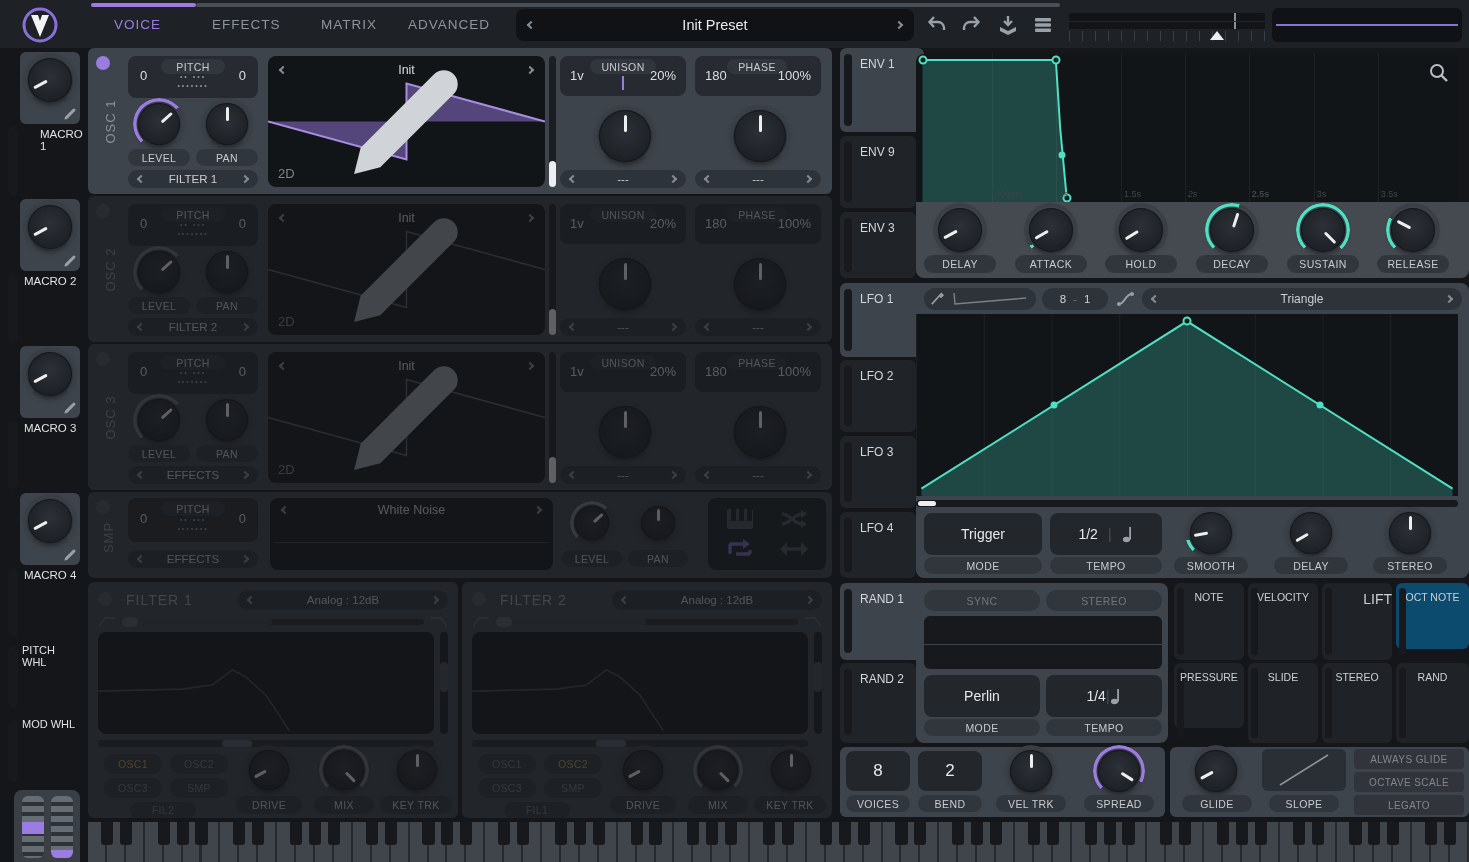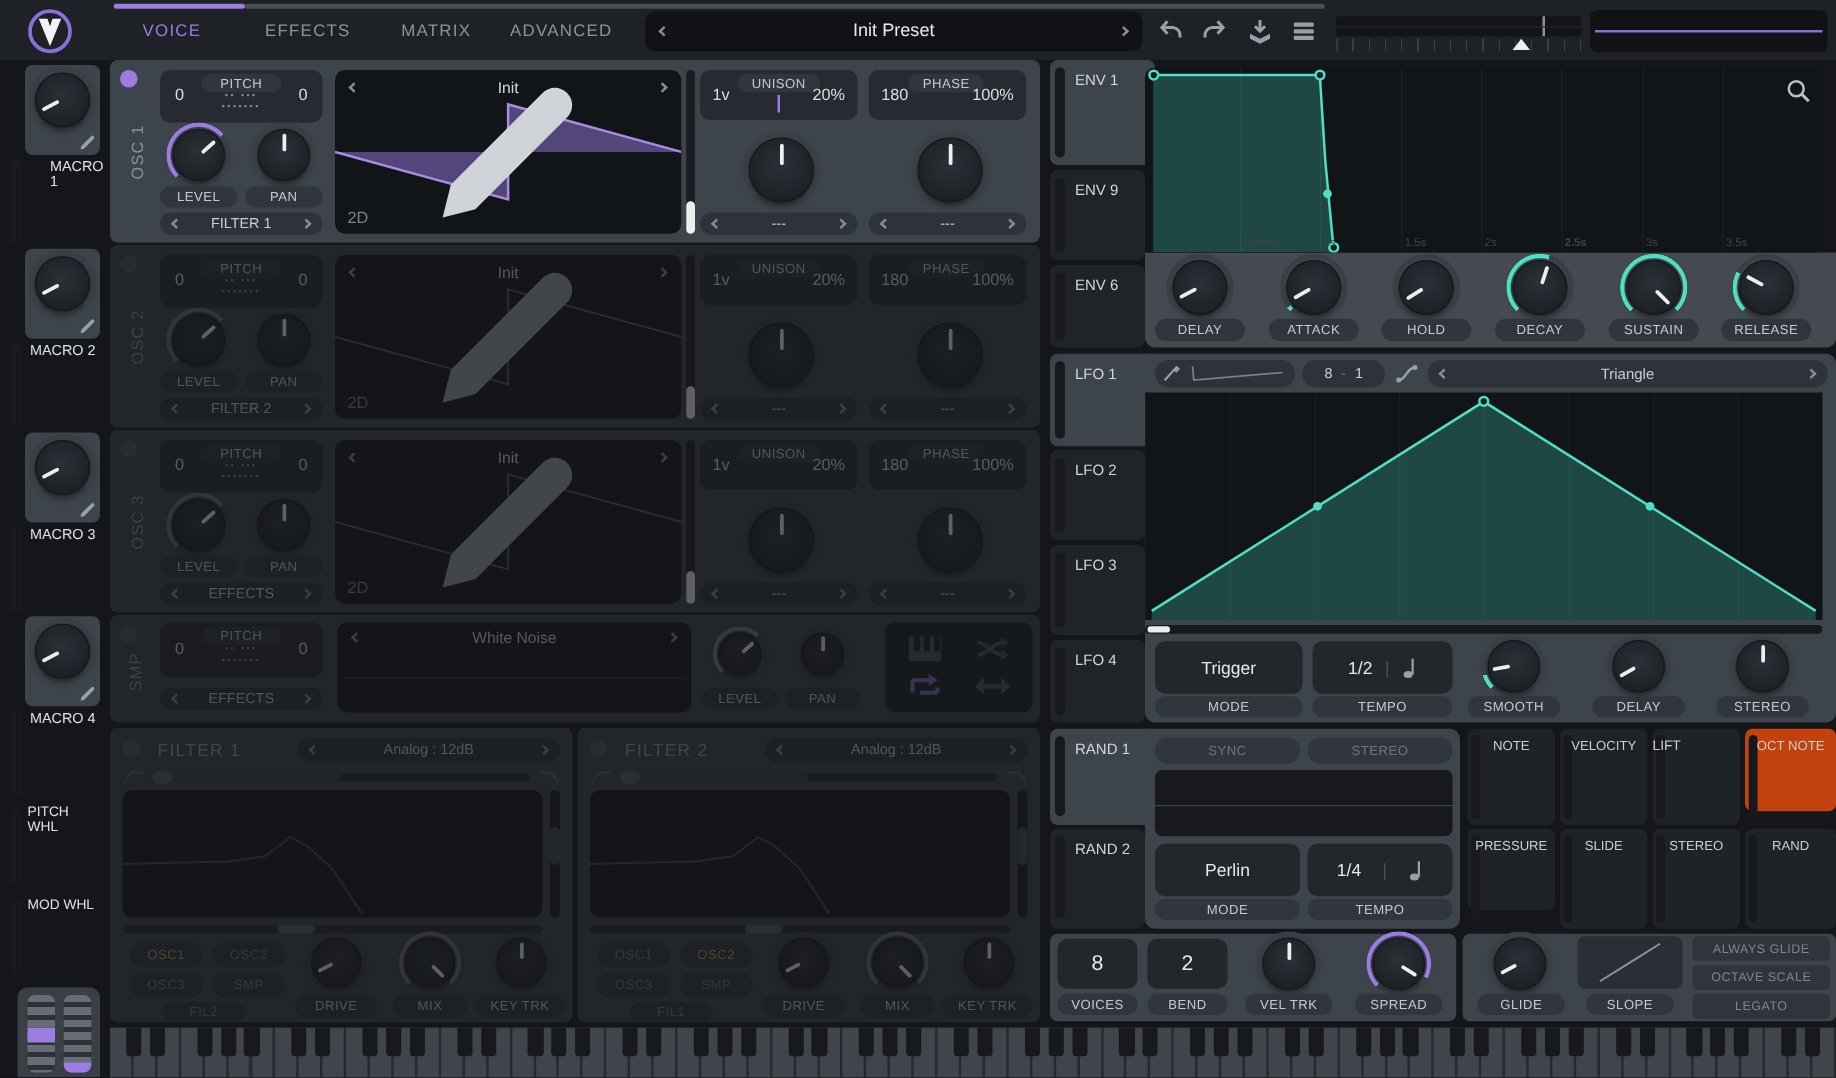--- a/index.html
+++ b/index.html
@@ -550,21 +550,21 @@
     <div class="tab on" style="left:0;top:0;width:84px;height:84px">
       <div class="strip" style="left:4px;top:6px;height:72px;width:8px"></div>
         <span class="tl">ENV 1</span>
     </div>
     <div class="tab off" style="left:0;top:88px;width:76px;height:72px">
       <div class="strip" style="left:4px;top:6px;height:60px;width:8px"></div>
         <span class="tl">ENV 9</span>
     </div>
     <div class="tab off" style="left:0;top:164px;width:76px;height:66px">
       <div class="strip" style="left:4px;top:6px;height:54px;width:8px"></div>
-        <span class="tl">ENV 6</span>
+        <span class="tl">ENV 3</span>
     </div>
     <div class="abs" style="left:76px;top:154px;width:553px;height:76px;background:var(--panel2);border-radius:0 0 8px 8px"></div>
     <div class="disp" id="env-display" style="left:76px;top:6px;width:542px;height:148px;border-radius:8px 8px 8px 0">
       <svg viewBox="0 0 100 100" preserveAspectRatio="none">
         <polygon class="env-fill" fill="rgba(64,190,170,.30)" stroke="none" points="1.2,4 25.8,4 26.6,50 27.8,97 27.8,100 1.2,100"></polygon>
         <polyline class="env-line" fill="none" stroke="#4fe0c4" stroke-width="2" vector-effect="non-scaling-stroke" points="1.2,4 25.8,4 26.6,50 27.8,97"></polyline>
       </svg>
       <svg class="abs" style="left:auto;right:8px;top:8px;width:22px;height:22px" viewBox="0 0 22 22">
         <circle cx="9" cy="9" r="6" fill="none" stroke="#b9bec4" stroke-width="2"></circle>
           <path d="M13.5 13.5 L19 19" stroke="#b9bec4" stroke-width="2.4"></path>
@@ -714,21 +714,21 @@
     </div>
     <div class="abs" style="left:76px;top:0;width:252px;height:160px;background:var(--panel);border-radius:0 8px 8px 8px"></div>
     <span class="pill abs" style="left:84px;top:7px;width:116px;height:21px;color:#70767d">SYNC</span>
     <span class="pill abs" style="left:206px;top:7px;width:116px;height:21px;color:#70767d">STEREO</span>
     <div class="abs" style="left:84px;top:33px;width:238px;height:28px;background:#17191d;border-radius:6px 6px 0 0"></div>
     <div class="abs" style="left:84px;top:62px;width:238px;height:24px;background:#17191d;border-radius:0 0 6px 6px"></div>
     <div class="valbox" style="left:84px;top:92px;width:116px;height:42px;font-size:14px">
         <span>Perlin</span>
       </div>
     <span class="pill abs" style="left:84px;top:136px;width:116px;height:17px">MODE</span>
-    <div class="valbox" style="left:206px;top:92px;width:116px;height:42px;font-size:14px;gap:17px">
+    <div class="valbox" style="left:206px;top:92px;width:116px;height:42px;font-size:14px;gap:0">
       <span>1/4</span>
       <span style="color:#4b5056">|</span>
       <svg width="12" height="18" viewBox="0 0 12 18">
           <ellipse cx="4.5" cy="14.5" rx="3.6" ry="2.8" fill="#9aa0a7"></ellipse>
           <rect x="7.2" y="2" width="1.8" height="12.5" fill="#9aa0a7"></rect>
         </svg>
     </div>
     <span class="pill abs" style="left:206px;top:136px;width:116px;height:17px">TEMPO</span>
   </div>
 
@@ -736,23 +736,23 @@
     <div class="abs" style="left:0;top:0;width:70px;height:77px;background:#1f2327;border-radius:6px">
         <div class="strip" style="left:3px;top:5px;height:67px;width:7px"></div>
         <span class="abs" style="left:0;right:0;top:8px;text-align:center;font-size:10.5px;color:#ccd0d4">NOTE</span>
       </div>
     <div class="abs" style="left:74px;top:0;width:70px;height:77px;background:#1f2327;border-radius:6px">
         <div class="strip" style="left:3px;top:5px;height:67px;width:7px"></div>
         <span class="abs" style="left:0;right:0;top:8px;text-align:center;font-size:10.5px;color:#ccd0d4">VELOCITY</span>
       </div>
     <div class="abs" style="left:148px;top:0;width:70px;height:77px;background:#1f2327;border-radius:6px">
         <div class="strip" style="left:3px;top:5px;height:67px;width:7px"></div>
-        <span class="abs" style="left:0;right:0;top:8px;text-align:left;font-size:11px;color:#ccd0d4">LIFT</span>
-      </div>
-    <div class="abs" style="left:222px;top:0;width:73px;height:66px;background:#c2410c;border-radius:6px">
+        <span class="abs" style="left:0;right:0;top:8px;text-align:right;font-size:14px;color:#ccd0d4">LIFT</span>
+      </div>
+    <div class="abs" style="left:222px;top:0;width:73px;height:66px;background:#0c4a6e;border-radius:6px">
         <div class="strip" style="left:3px;top:5px;height:67px;width:7px"></div>
         <span class="abs" style="left:0;right:0;top:8px;text-align:center;font-size:10.5px;color:#ccd0d4">OCT NOTE</span>
       </div>
     <div class="abs" style="left:0;top:80px;width:70px;height:65px;background:#1f2327;border-radius:6px">
         <div class="strip" style="left:3px;top:5px;height:70px;width:7px"></div>
         <span class="abs" style="left:0;right:0;top:8px;text-align:center;font-size:10.5px;color:#ccd0d4">PRESSURE</span>
       </div>
     <div class="abs" style="left:74px;top:80px;width:70px;height:80px;background:#1f2327;border-radius:6px">
         <div class="strip" style="left:3px;top:5px;height:70px;width:7px"></div>
         <span class="abs" style="left:0;right:0;top:8px;text-align:center;font-size:10.5px;color:#ccd0d4">SLIDE</span>

